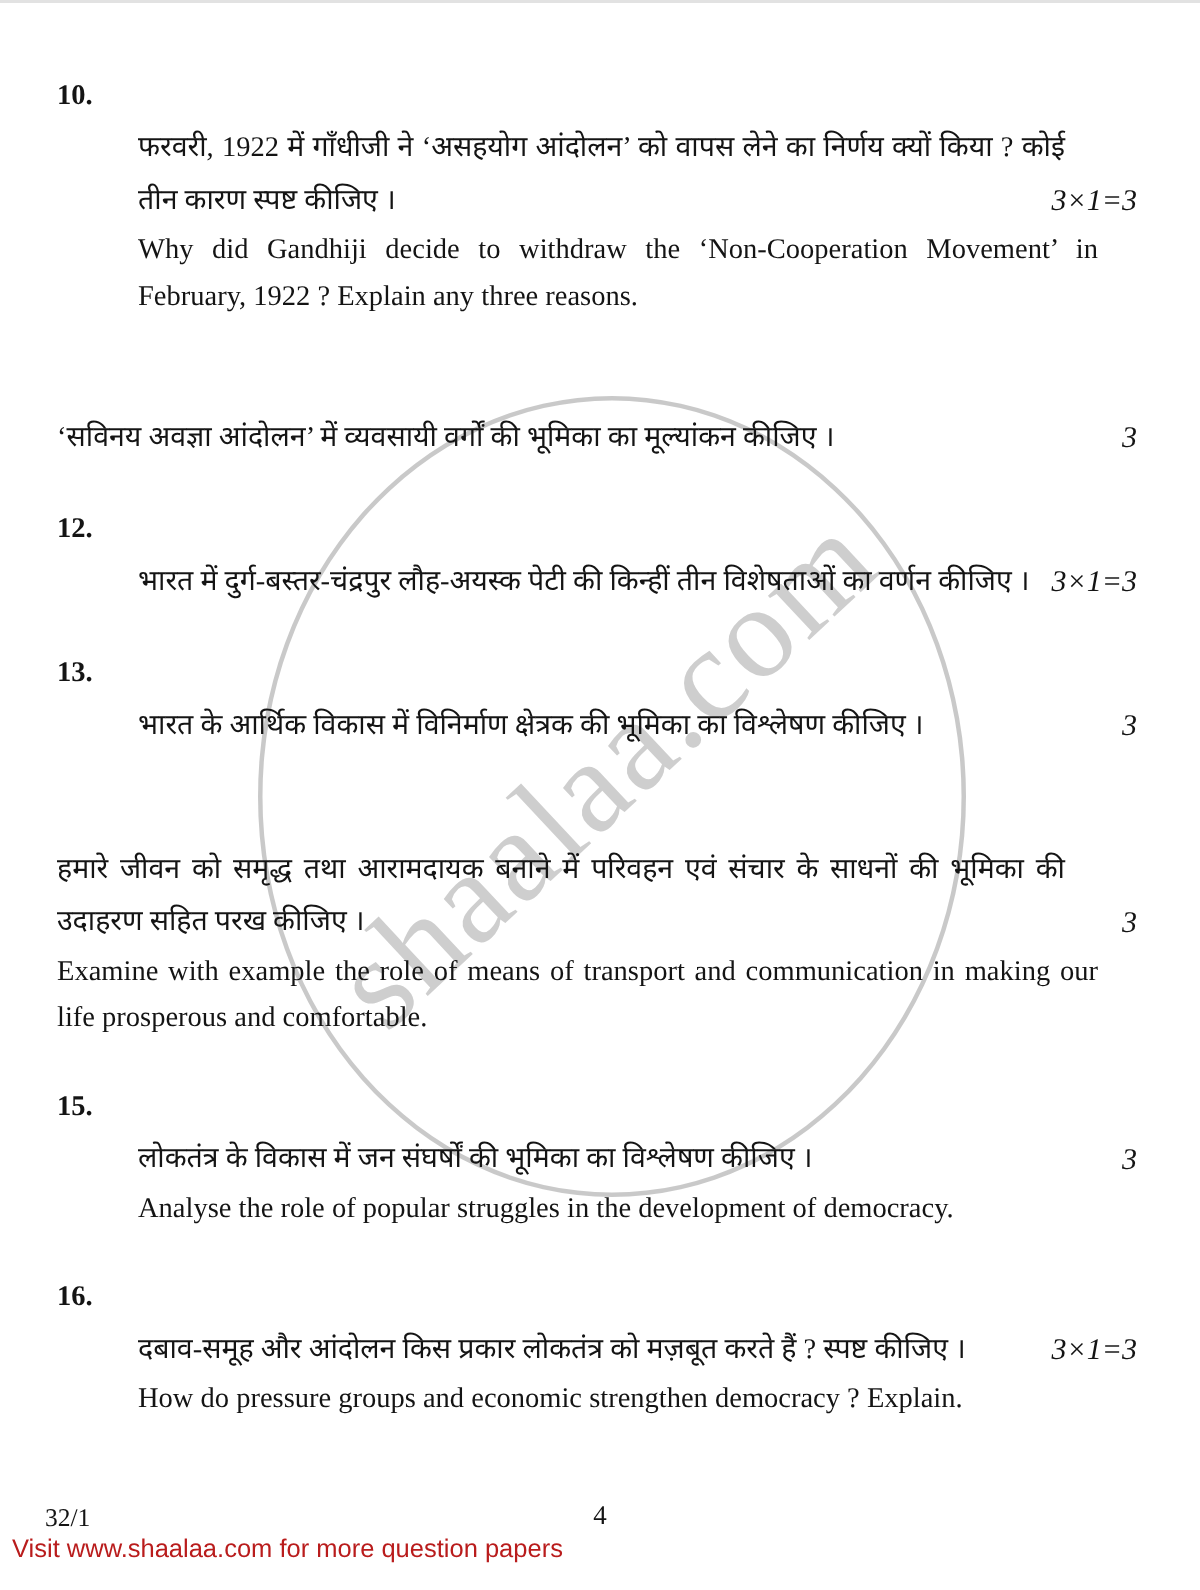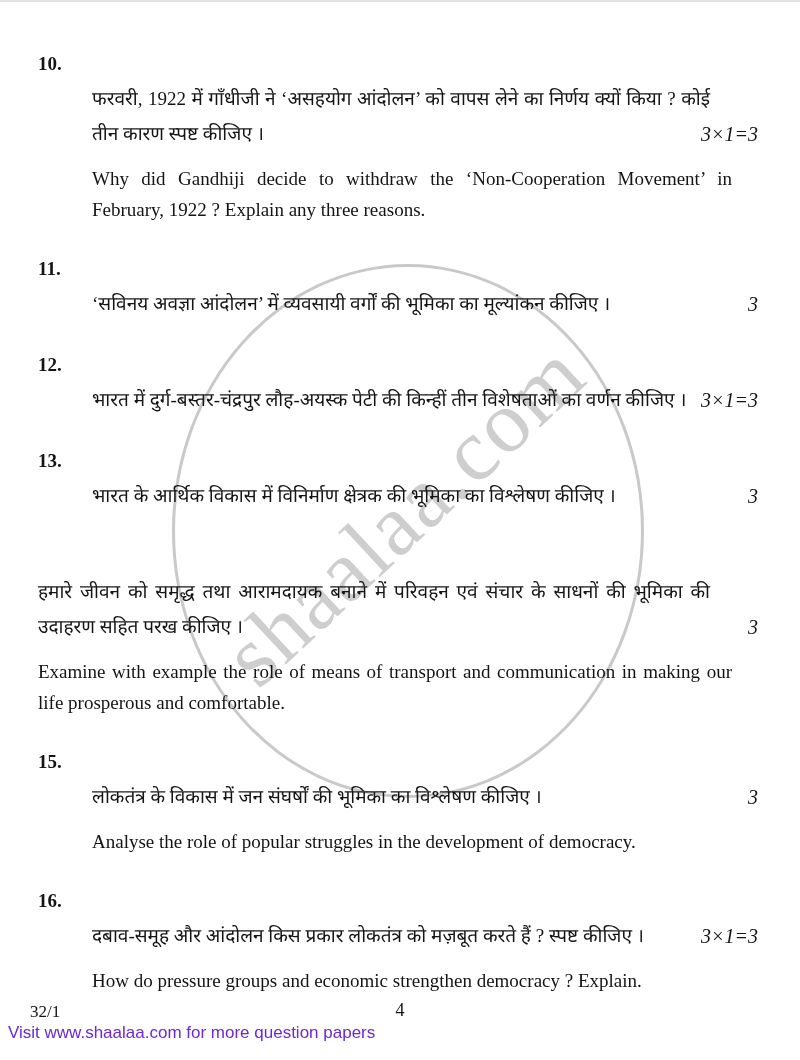--- a/index.html
+++ b/index.html
@@ -84,21 +84,20 @@
   }
   .marks {
     position: absolute;
     right: 0;
     bottom: 5px;
     font-style: italic;
     font-size: 20px;
     white-space: nowrap;
   }
   .english {
-    margin-top: 12px;
     padding-right: 26px;
     font-size: 19px;
     line-height: 31px;
     text-align: justify;
   }
 
   
   .footer-code {
     position: absolute;
     left: 30px;
@@ -114,21 +113,21 @@
     text-align: center;
     font-size: 18px;
     z-index: 1;
   }
   .footer-visit {
     position: absolute;
     left: 8px;
     top: 1021px;
     font-family: "Liberation Sans", sans-serif;
     font-size: 17px;
-    color: #6d28d9;
+    color: #b91c1c;
     z-index: 2;
     background: transparent;
   }
 </style>
 </head>
 <body>
 
 <div class="page">
 
   <div class="watermark-circle"></div>
@@ -141,21 +140,20 @@
       <div class="qbody">
         <div class="hindi-wrap">
           <div class="hindi">फरवरी, 1922 में गाँधीजी ने ‘असहयोग आंदोलन’ को वापस लेने का निर्णय क्यों किया ? कोई तीन कारण स्पष्ट कीजिए ।</div>
           <span class="marks">3×1=3</span>
         </div>
         <div class="english">Why did Gandhiji decide to withdraw the ‘Non-Cooperation Movement’ in February, 1922 ? Explain any three reasons.</div>
       </div>
     </div>
 
     <div class="question">
-      <div class="qnum">11.</div>
       <div class="qbody">
         <div class="hindi-wrap">
           <div class="hindi">‘सविनय अवज्ञा आंदोलन’ में व्यवसायी वर्गों की भूमिका का मूल्यांकन कीजिए ।</div>
           <span class="marks">3</span>
         </div>
       </div>
     </div>
 
     <div class="question">
       <div class="qnum">12.</div>

